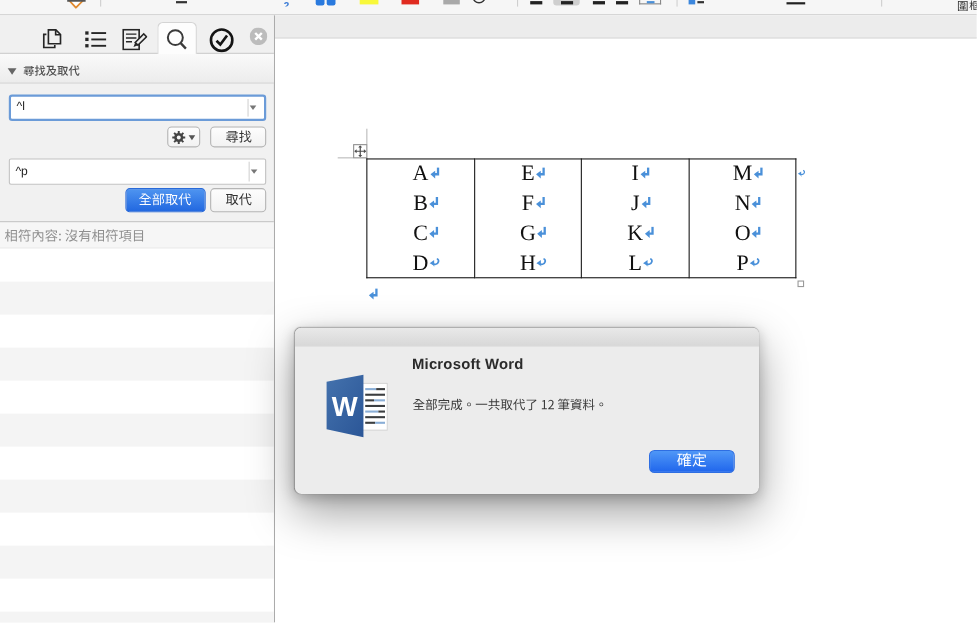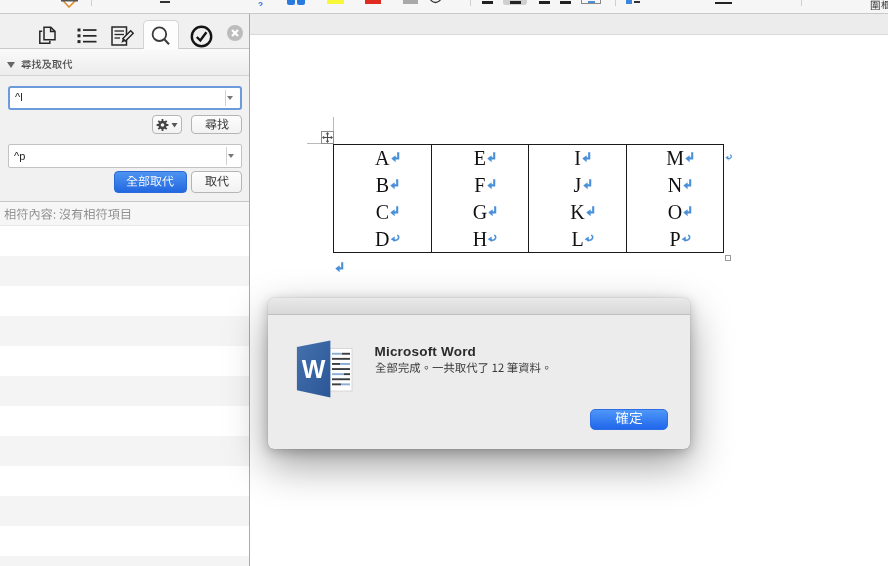--- a/index.html
+++ b/index.html
@@ -58,21 +58,21 @@
 #mvh { position:absolute; left:70.5px; top:117px; width:13px; height:13px;
   background:#fff; border:1px solid #8f8f8f; }
 
 
 #dlg { left:267.5px; top:298px; width:422px; height:151px; border-radius:6px;
   background:#ececec;
   box-shadow:0 16px 42px rgba(0,0,0,.38), 0 3px 12px rgba(0,0,0,.22), 0 0 1px rgba(0,0,0,.35); }
 #dtitle { position:absolute; left:0; top:0; width:422px; height:17px;
   border-radius:6px 6px 0 0; background:linear-gradient(#e9e9e9,#d8d8d8);
   border-bottom:1px solid #c0c0c0; }
-#dlgname { position:absolute; left:107px; top:46px; font-size:13.5px; font-weight:bold;
+#dlgname { position:absolute; left:107px; top:25px; font-size:13.5px; font-weight:bold;
   color:#2b2b2b; letter-spacing:.2px; }
 #okbtn { position:absolute; left:322px; top:110.5px; width:78px; height:21.5px;
   border-radius:5px; background:linear-gradient(#4f97f7,#2066ec);
   border:1px solid #2e6ee2; }
 </style></head>
 <body>
 <div id="page">
 
 <div id="tbar" class="abs">
   <svg class="abs" style="left:61px;top:0" width="17" height="8" viewBox="0 0 17 8">

